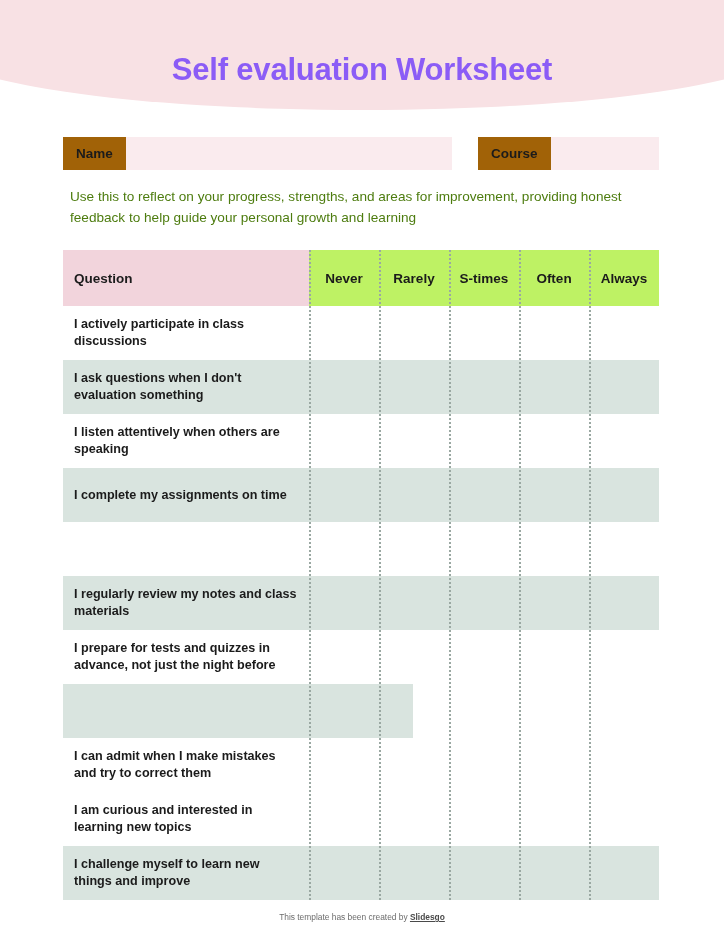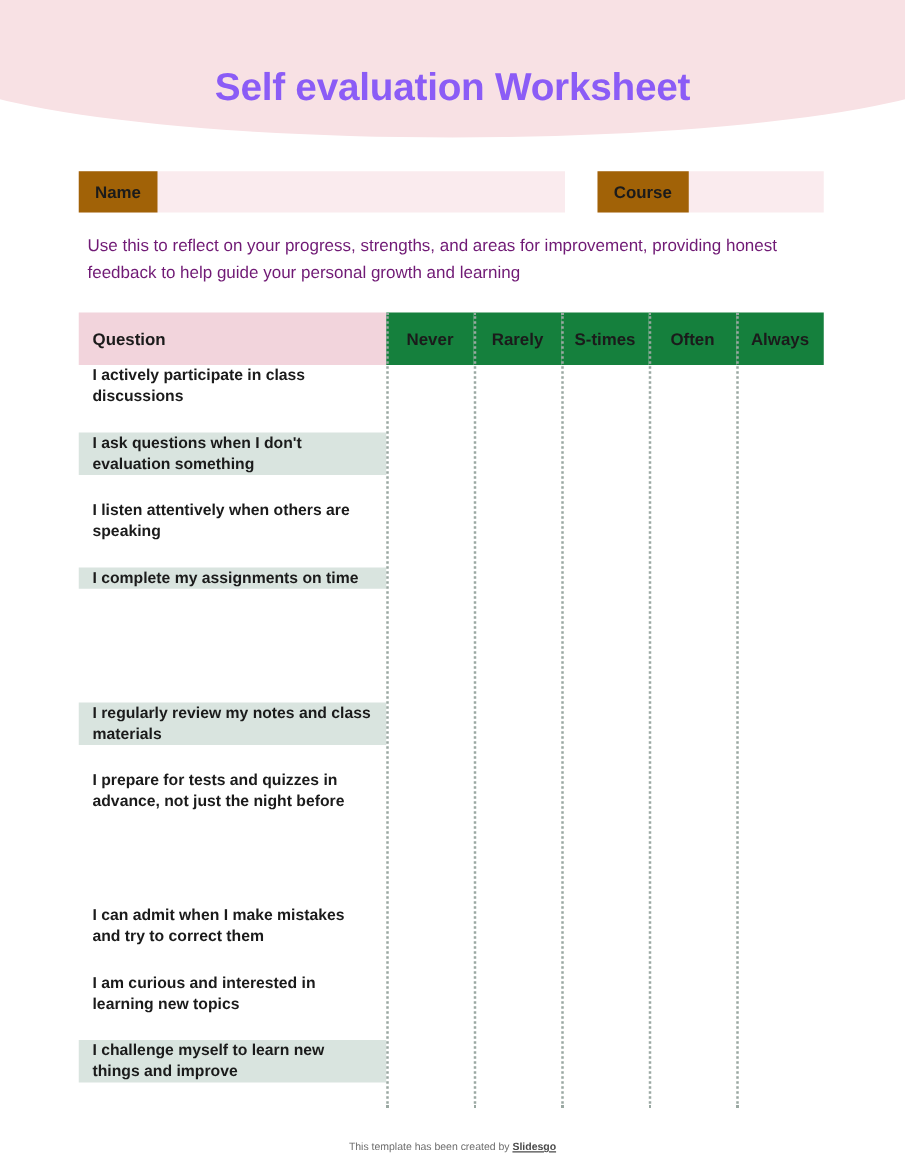--- a/index.html
+++ b/index.html
@@ -76,63 +76,63 @@
     color: #1b1b1b;
   }
 
   
   .description {
     position: absolute;
     left: 70px; top: 186px;
     width: 590px;
     font-size: 13.6px;
     line-height: 21px;
-    color: #701a75;
+    color: #4d7c0f;
   }
 
   
   .table {
     position: absolute;
     left: 63px; top: 250px;
     width: 596px;
   }
   .trow {
     display: flex;
     position: relative;
   }
   .thead .tcell-q {
     background: #f2d4dc;
     font-weight: bold;
     font-size: 13.5px;
     color: #1b1b1b;
   }
   .thead .tcell-r {
-    background: #15803d;
+    background: #bef264;
     font-weight: bold;
     font-size: 13.5px;
     color: #1b1b1b;
     justify-content: center;
   }
-  .thead .tcell { height: 42px; align-items: center; }
+  .thead .tcell { height: 56px; align-items: center; }
 
   .tcell {
     display: flex;
     align-items: center;
   }
   .tcell-q {
     width: 246px;
     padding: 0 11px;
     font-size: 12.6px;
     line-height: 17px;
     font-weight: bold;
     color: #1b1b1b;
   }
   .tcell-r { width: 70px; }
 
-  .tbody .trow { height: 54px; flex-direction: column; }
+  .tbody .trow { height: 54px; }
   .tbody .trow.alt .tcell { background: #d9e4df; }
   .tbody .trow .tcell { background: #ffffff; }
 
   
   .dividers {
     position: absolute;
     left: 0; top: 0;
     width: 596px;
     height: 100%;
     pointer-events: none;

